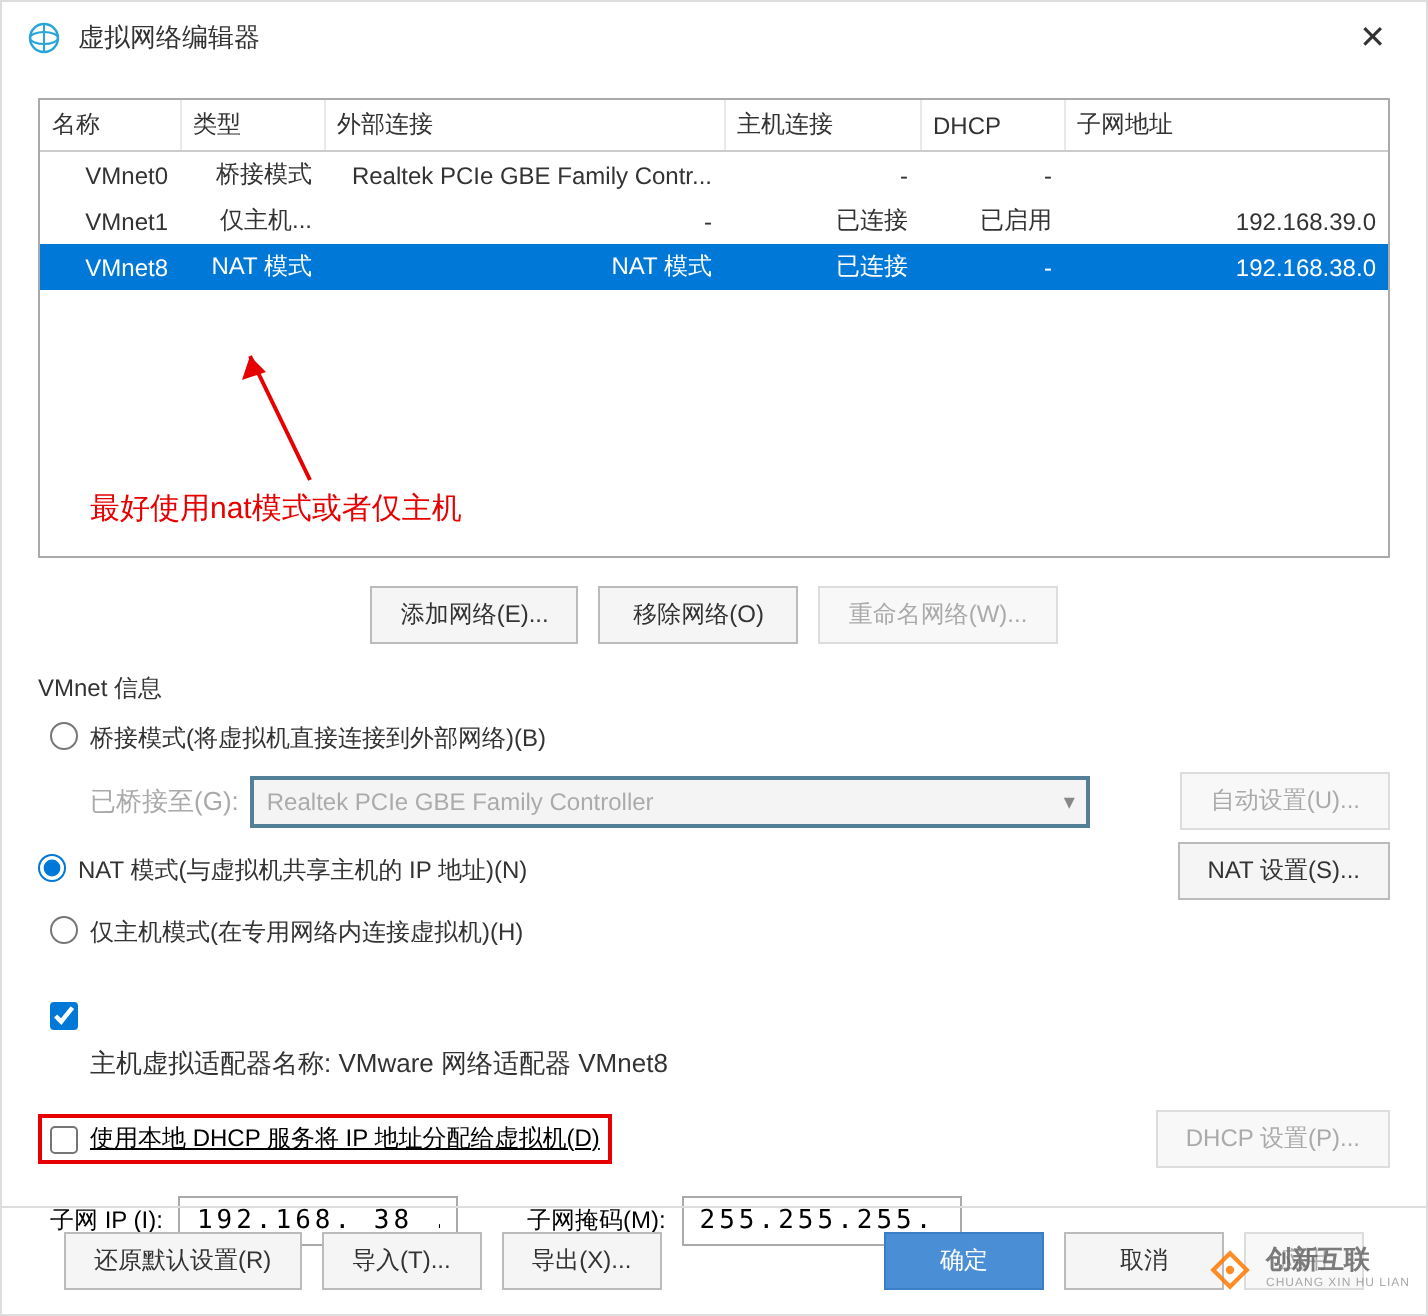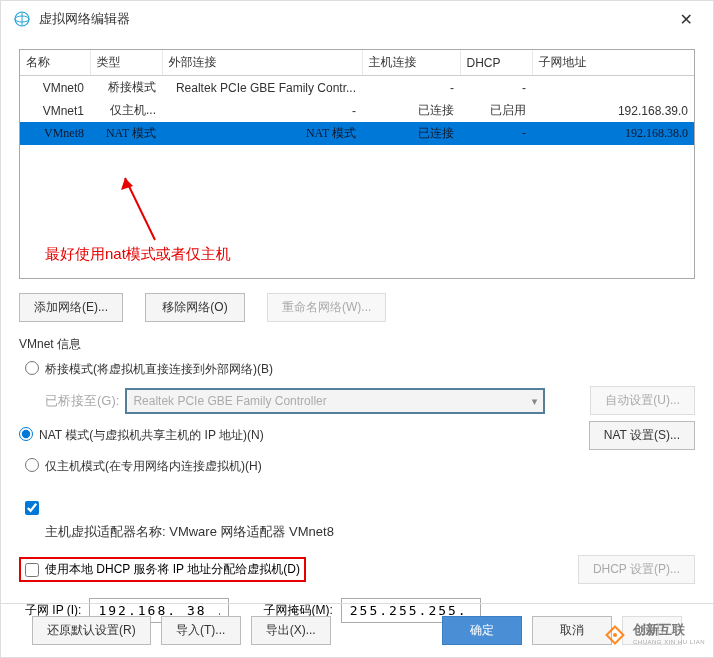--- a/index.html
+++ b/index.html
@@ -7,39 +7,39 @@
 .titlebar { display: flex; align-items: center; padding: 8px 12px; height: 36px; }
 .titlebar .icon { width: 18px; height: 18px; margin-right: 8px; display: flex; align-items: center; }
 .titlebar .title { flex: 1; font-size: 13px; color: #333; }
 .titlebar .close { font-size: 16px; color: #333; cursor: pointer; padding: 0 8px; }
 .content { padding: 12px 18px; }
 .table-wrap { border: 1px solid #aaa; height: 230px; background: #fff; position: relative; overflow: hidden; }
 table { width: 100%; border-collapse: collapse; }
 th { text-align: left; font-weight: normal; padding: 4px 6px; border-bottom: 1px solid #ccc; font-size: 12px; color: #333; background: #fff; border-right: 1px solid #e8e8e8; }
 th:last-child { border-right: none; }
 td { padding: 3px 6px; font-size: 12px; color: #333; text-align: right; }
-tr.selected td { background: #0078d7; color: #0f172a; font-family: Liberation Serif, serif; }
+tr.selected td { background: #0078d7; color: #ffffff; }
 .annotation-arrow { position: absolute; left: 100px; top: 185px; pointer-events: none; }
 .annotation-text { position: absolute; left: 25px; top: 195px; color: #e60000; font-size: 15px; pointer-events: none; }
-.btnrow { display: flex; justify-content: flex-start; gap: 22px; margin: 14px 0; }
+.btnrow { display: flex; justify-content: center; gap: 10px; margin: 14px 0; }
 .btn { background: #f5f5f5; border: 1px solid #bbb; padding: 5px 14px; font-size: 12px; color: #333; cursor: pointer; min-width: 100px; text-align: center; }
 .btn.disabled { color: #aaa; border-color: #ddd; background: #f8f8f8; cursor: default; }
 .section-label { font-size: 12px; color: #333; margin: 6px 0 8px 0; }
 .radio-row, .check-row { display: flex; align-items: flex-start; margin: 8px 0 8px 6px; gap: 6px; }
 .radio-row label, .check-row label { font-size: 12px; color: #333; }
 .indent { margin-left: 26px; font-size: 13px; color: #333; }
 .indent.disabled { color: #aaa; }
 .select-ctl { border: 2px solid #0c4a6e; background: #f0f0f0; color: #888; padding: 4px 6px; width: 420px; font-size: 12px; -webkit-appearance: none; appearance: none; height: 26px; }
 .select-wrap { position: relative; display: inline-block; }
 .select-wrap::after { content: "▾"; position: absolute; right: 8px; top: 50%; transform: translateY(-50%); color: #888; pointer-events: none; font-size: 11px; }
 .row-flex { display: flex; align-items: center; margin: 6px 0; }
 .row-flex .fill { flex: 1; }
 .inputrow { display: flex; align-items: center; gap: 8px; margin: 14px 0 0 6px; }
 .inputrow input { border: 1px solid #aaa; padding: 4px 8px; font-size: 13px; font-family: monospace; width: 140px; text-align: center; letter-spacing: 2px; }
-.redbox { border: 2px solid #e60000; padding: 2px 4px; display: inline-flex; align-items: center; gap: 6px; }
+.redbox { border: 2px solid #e60000; padding: 2px 4px; display: inline-flex; align-items: center; gap: 6px; text-decoration: underline; }
 .bottom-bar { position: absolute; bottom: 0; left: 0; right: 0; border-top: 1px solid #ddd; padding: 12px 31px; display: flex; gap: 10px; align-items: center; }
 .bottom-bar .spacer { flex: 1; }
 .btn.primary { background: #4a8fd6; color: #fff; border: 1px solid #3a7fc6; min-width: 80px; }
 .btn.small { min-width: 80px; }
 .watermark { position: absolute; right: 8px; bottom: 8px; display: flex; align-items: flex-start; gap: 4px; opacity: 0.85; pointer-events:none; }
 .watermark .logo { width: 28px; height: 28px; }
 .watermark .txt { font-size: 13px; color: #666; font-weight: bold; }
 input[type="radio"], input[type="checkbox"] { width: 14px; height: 14px; accent-color: #0078d7; }
 .th-name { width: 70px; }
 .th-type { width: 72px; }

